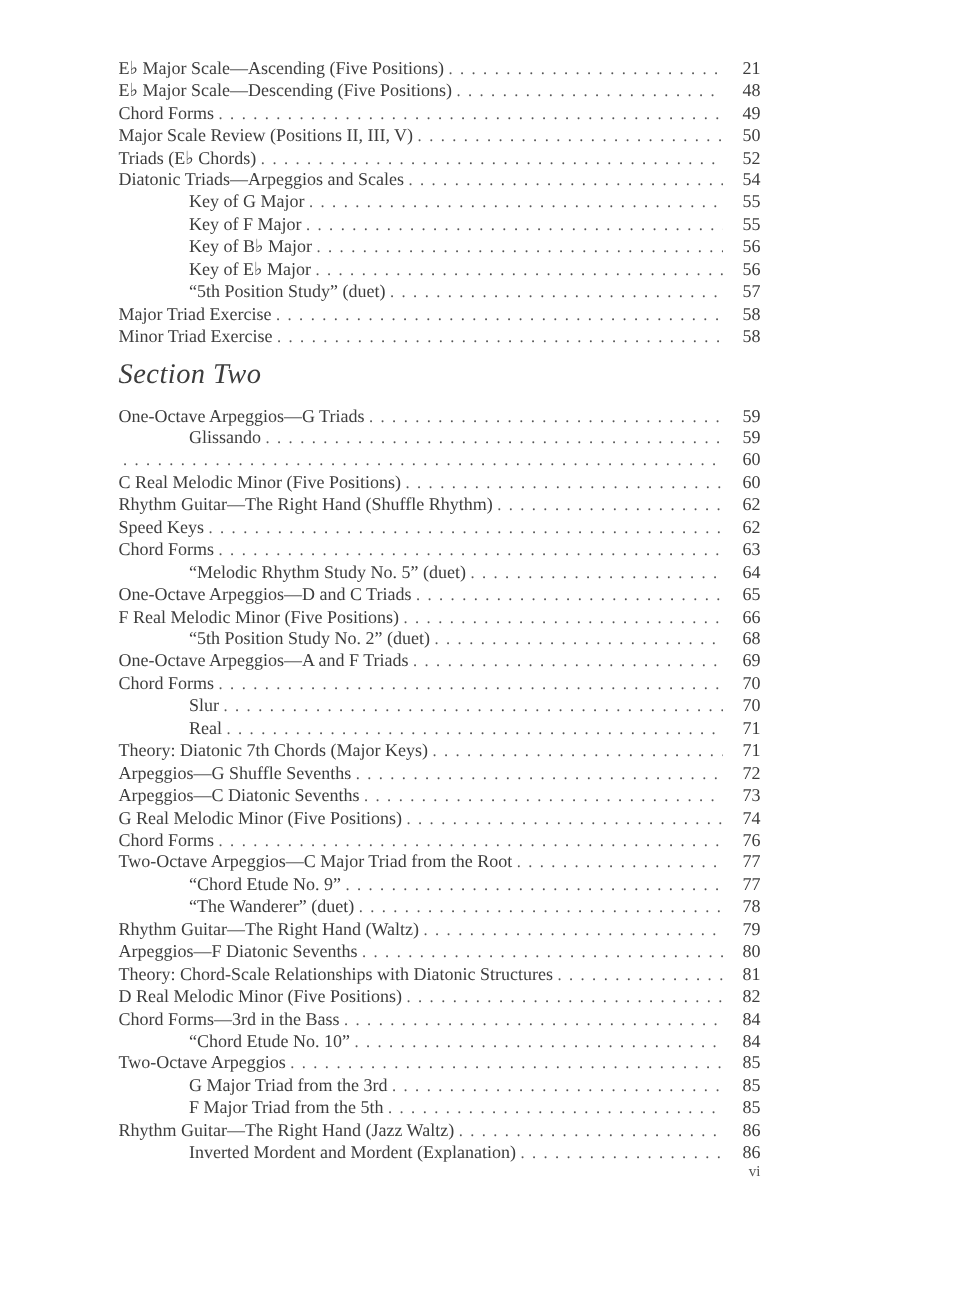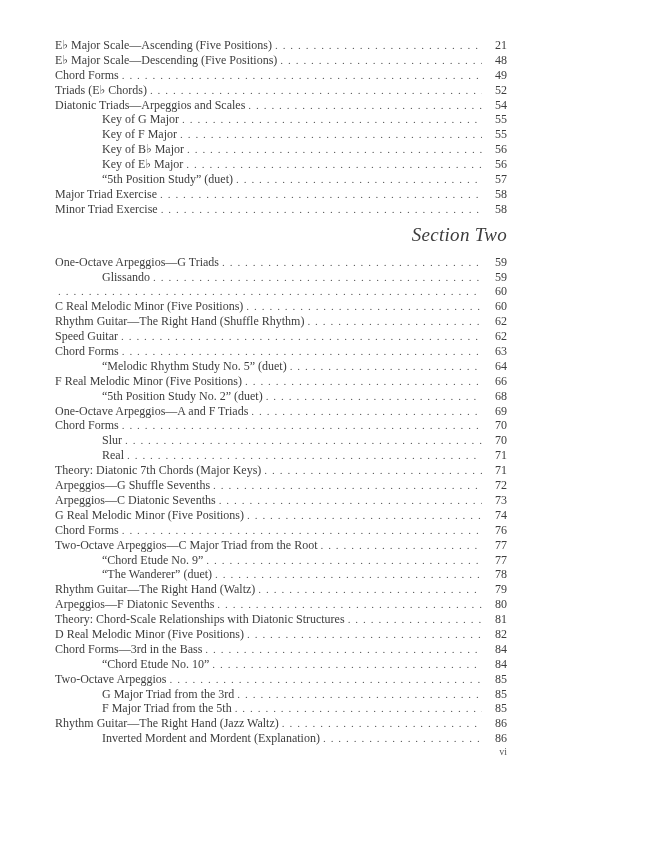--- a/index.html
+++ b/index.html
@@ -13,20 +13,21 @@
     height: 864px;
     background: var(--paper);
     font-family: "Liberation Serif", "DejaVu Serif", serif;
     color: var(--ink);
     overflow: hidden;
   }
   .page {
     width: 552px;
     height: 864px;
     position: relative;
+    padding-left: 24px;
   }
   .toc {
     padding: 38px 45px 0 55px;
   }
   .toc-row {
     display: flex;
     align-items: baseline;
     height: 14.9px;
     font-size: 12px;
     line-height: 14.9px;
@@ -53,21 +54,21 @@
   .toc-page {
     flex: none;
     min-width: 22px;
     text-align: right;
   }
   .section-heading {
     font-style: italic;
     font-weight: normal;
     font-size: 19px;
     line-height: 22px;
-    text-align: right;
+    text-align: left;
     margin: 7px 0 9px 0;
     letter-spacing: 0.3px;
   }
   .page-footer {
     text-align: right;
     font-size: 10px;
     color: var(--ink-soft);
   }
 </style>
 </head>
@@ -85,20 +86,25 @@
     <span class="toc-label">E♭ Major Scale—Descending (Five Positions)</span>
     <span class="toc-dots"></span>
     <span class="toc-page">48</span>
   </div>
         <div class="toc-row">
     <span class="toc-label">Chord Forms</span>
     <span class="toc-dots"></span>
     <span class="toc-page">49</span>
   </div>
         <div class="toc-row">
+    <span class="toc-label">Major Scale Review (Positions II, III, V)</span>
+    <span class="toc-dots"></span>
+    <span class="toc-page">50</span>
+  </div>
+        <div class="toc-row">
     <span class="toc-label">Triads (E♭ Chords)</span>
     <span class="toc-dots"></span>
     <span class="toc-page">52</span>
   </div>
         <div class="toc-row">
     <span class="toc-label">Diatonic Triads—Arpeggios and Scales</span>
     <span class="toc-dots"></span>
     <span class="toc-page">54</span>
   </div>
         <div class="toc-row indent">
@@ -155,33 +161,38 @@
     <span class="toc-label">C Real Melodic Minor (Five Positions)</span>
     <span class="toc-dots"></span>
     <span class="toc-page">60</span>
   </div>
         <div class="toc-row">
     <span class="toc-label">Rhythm Guitar—The Right Hand (Shuffle Rhythm)</span>
     <span class="toc-dots"></span>
     <span class="toc-page">62</span>
   </div>
         <div class="toc-row">
-    <span class="toc-label">Speed Guitar</span>
+    <span class="toc-label">Speed Keys</span>
     <span class="toc-dots"></span>
     <span class="toc-page">62</span>
   </div>
         <div class="toc-row">
     <span class="toc-label">Chord Forms</span>
     <span class="toc-dots"></span>
     <span class="toc-page">63</span>
   </div>
         <div class="toc-row indent">
     <span class="toc-label">“Melodic Rhythm Study No. 5” (duet)</span>
     <span class="toc-dots"></span>
     <span class="toc-page">64</span>
+  </div>
+        <div class="toc-row">
+    <span class="toc-label">One-Octave Arpeggios—D and C Triads</span>
+    <span class="toc-dots"></span>
+    <span class="toc-page">65</span>
   </div>
         <div class="toc-row">
     <span class="toc-label">F Real Melodic Minor (Five Positions)</span>
     <span class="toc-dots"></span>
     <span class="toc-page">66</span>
   </div>
         <div class="toc-row indent">
     <span class="toc-label">“5th Position Study No. 2” (duet)</span>
     <span class="toc-dots"></span>
     <span class="toc-page">68</span>

